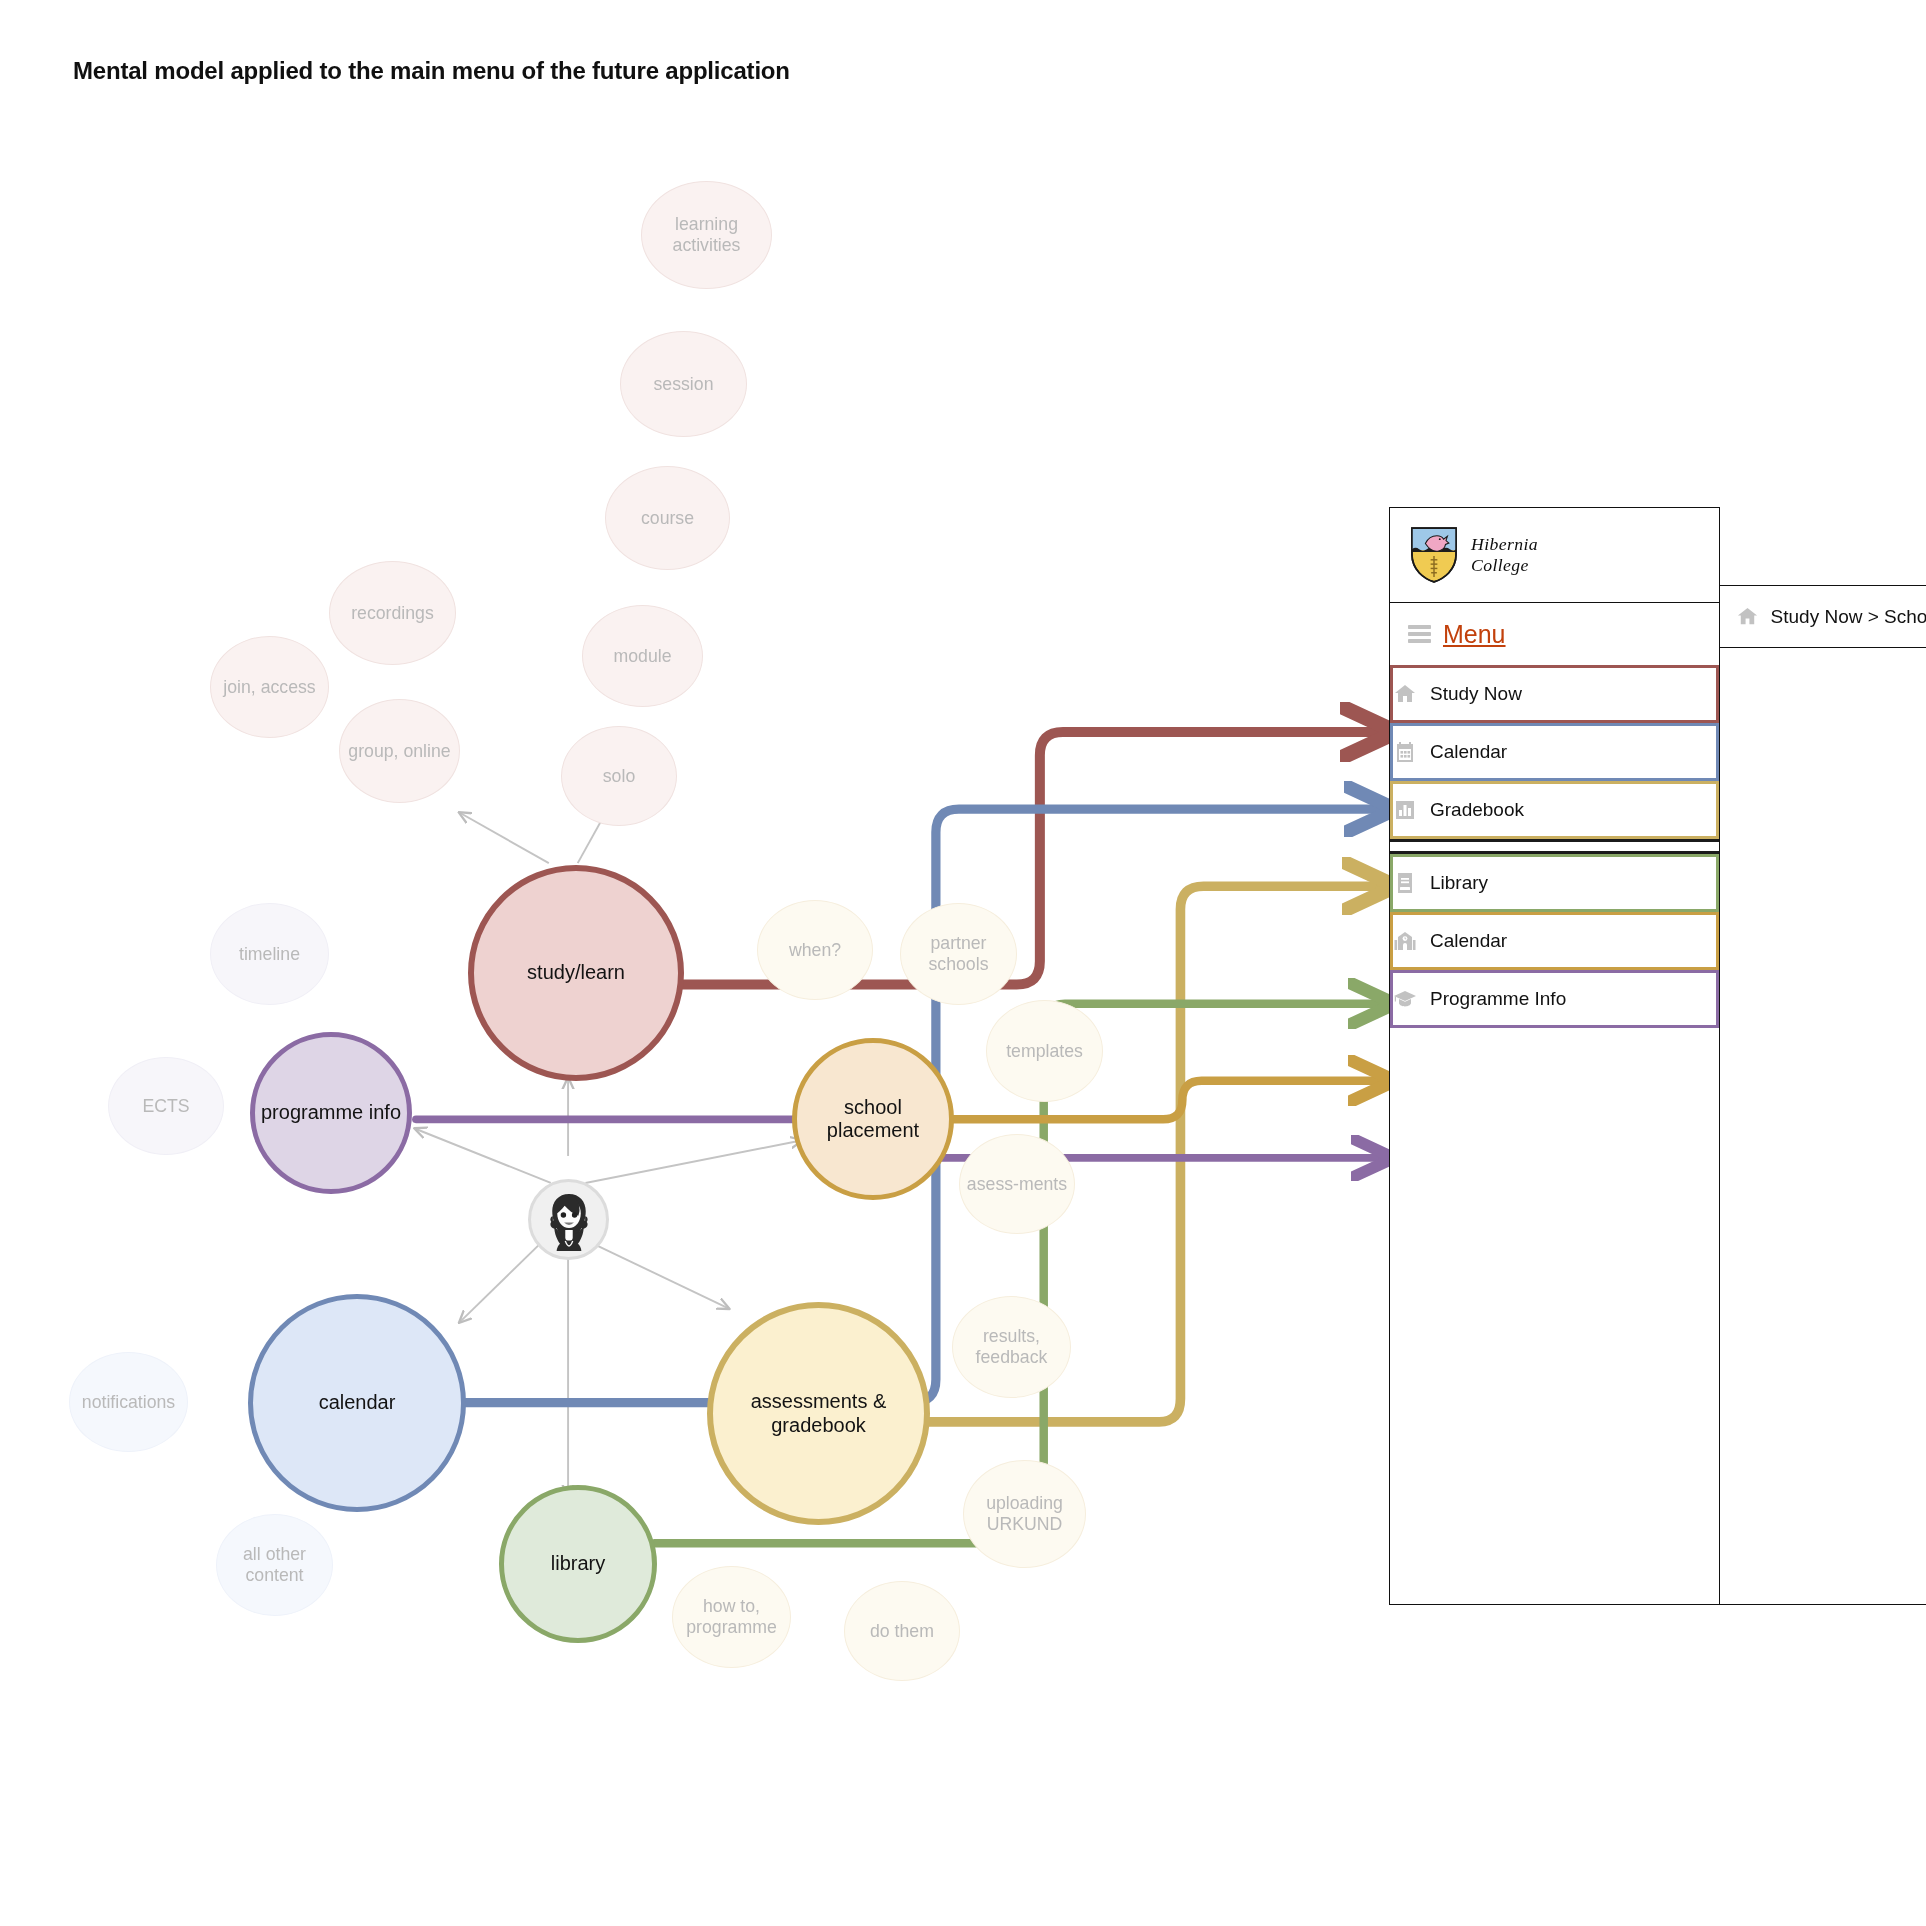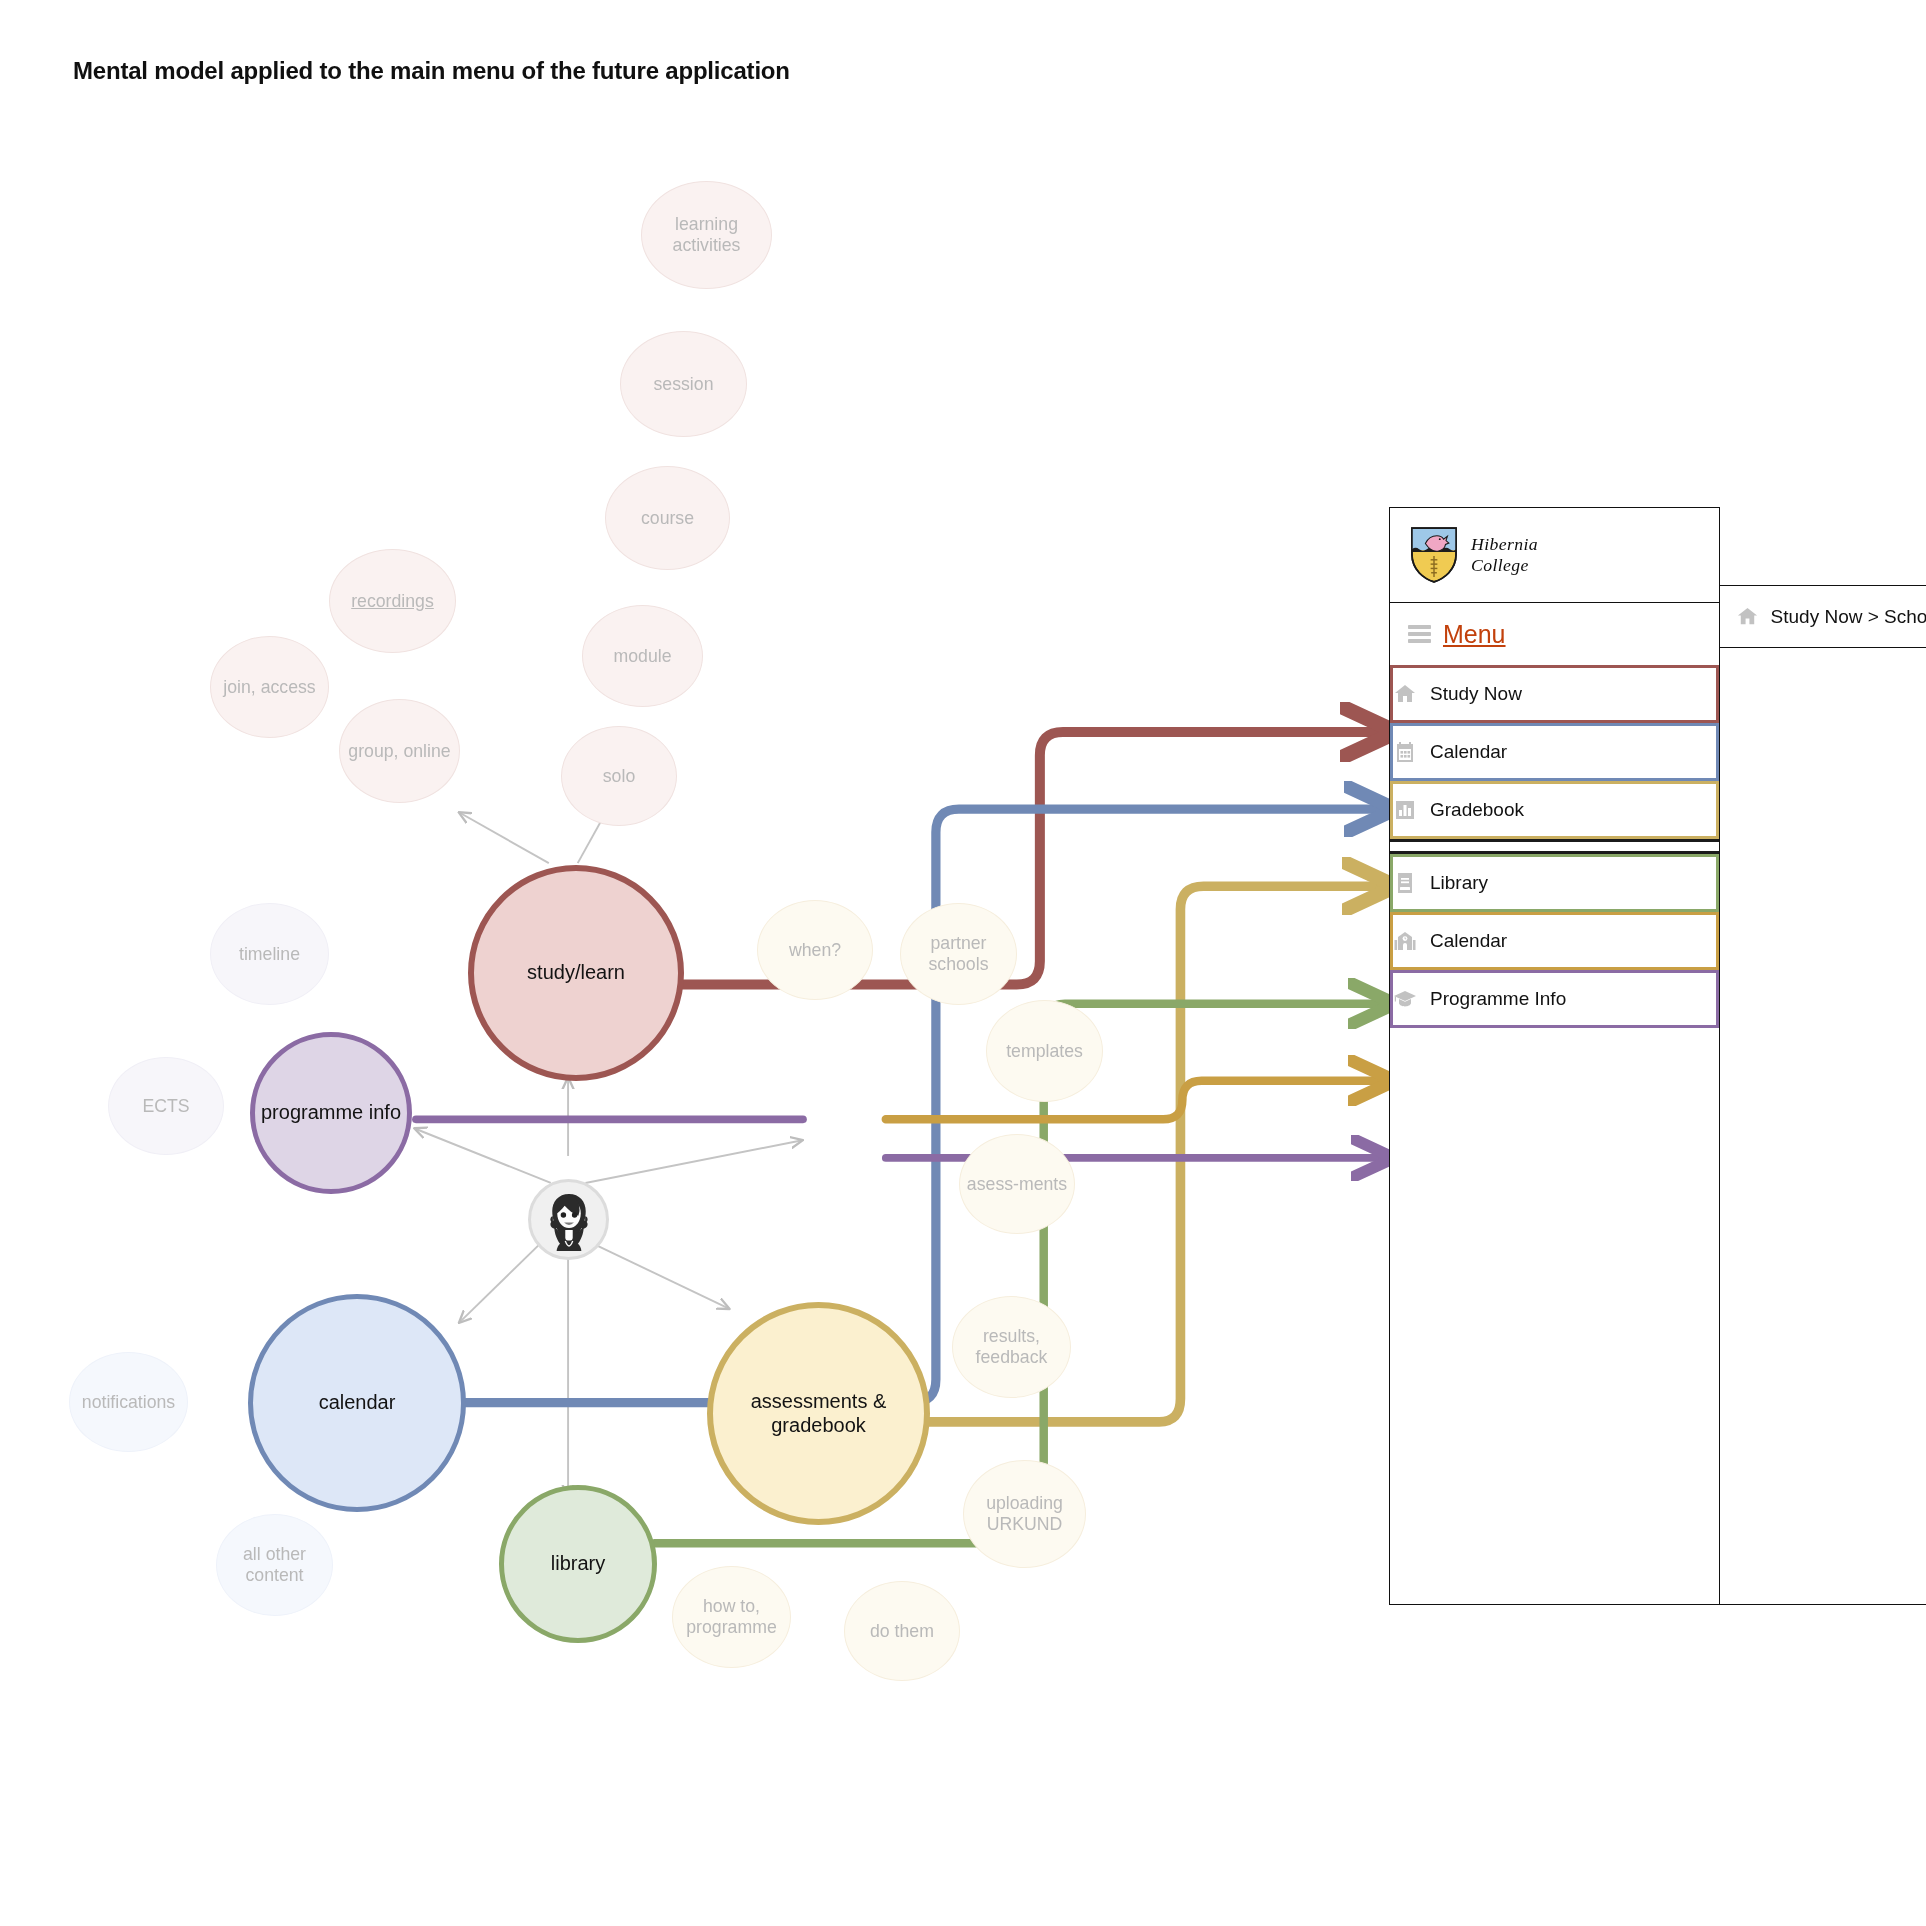--- a/index.html
+++ b/index.html
@@ -140,21 +140,21 @@
 
   <div class="node ghost pink" style="left:641px;top:181px;width:131px;height:108px;align-items:center;">
       <span class="lbl">learning activities</span>
     </div>
   <div class="node ghost pink" style="left:620px;top:331px;width:127px;height:106px;">
       <span class="lbl">session</span>
     </div>
   <div class="node ghost pink" style="left:605px;top:466px;width:125px;height:104px;">
       <span class="lbl">course</span>
     </div>
-  <div class="node ghost pink" style="left:329px;top:549px;width:127px;height:104px;text-decoration:underline;">
+  <div class="node ghost pink" style="left:329px;top:561px;width:127px;height:104px;">
       <span class="lbl">recordings</span>
     </div>
   <div class="node ghost pink" style="left:582px;top:605px;width:121px;height:102px;">
       <span class="lbl">module</span>
     </div>
   <div class="node ghost pink" style="left:210px;top:636px;width:119px;height:102px;">
       <span class="lbl">join, access</span>
     </div>
   <div class="node ghost pink" style="left:339px;top:699px;width:121px;height:104px;">
       <span class="lbl">group, online</span>
@@ -197,20 +197,23 @@
     </div>
   <div class="node ghost cream" style="left:844px;top:1581px;width:116px;height:100px;">
       <span class="lbl">do them</span>
     </div>
 
   <div class="node main red" style="left:468px;top:865px;width:216px;height:216px;">
       <span class="lbl">study/learn</span>
     </div>
   <div class="node main violet" style="left:250px;top:1032px;width:162px;height:162px;">
       <span class="lbl">programme info</span>
+    </div>
+  <div class="node main sand" style="left:792px;top:1038px;width:162px;height:162px;">
+      <span class="lbl">school placement</span>
     </div>
   <div class="node main blue" style="left:248px;top:1294px;width:218px;height:218px;">
       <span class="lbl">calendar</span>
     </div>
   <div class="node main gold" style="left:707px;top:1302px;width:223px;height:223px;">
       <span class="lbl">assessments &amp; gradebook</span>
     </div>
   <div class="node main green" style="left:499px;top:1485px;width:158px;height:158px;">
       <span class="lbl">library</span>
     </div>

